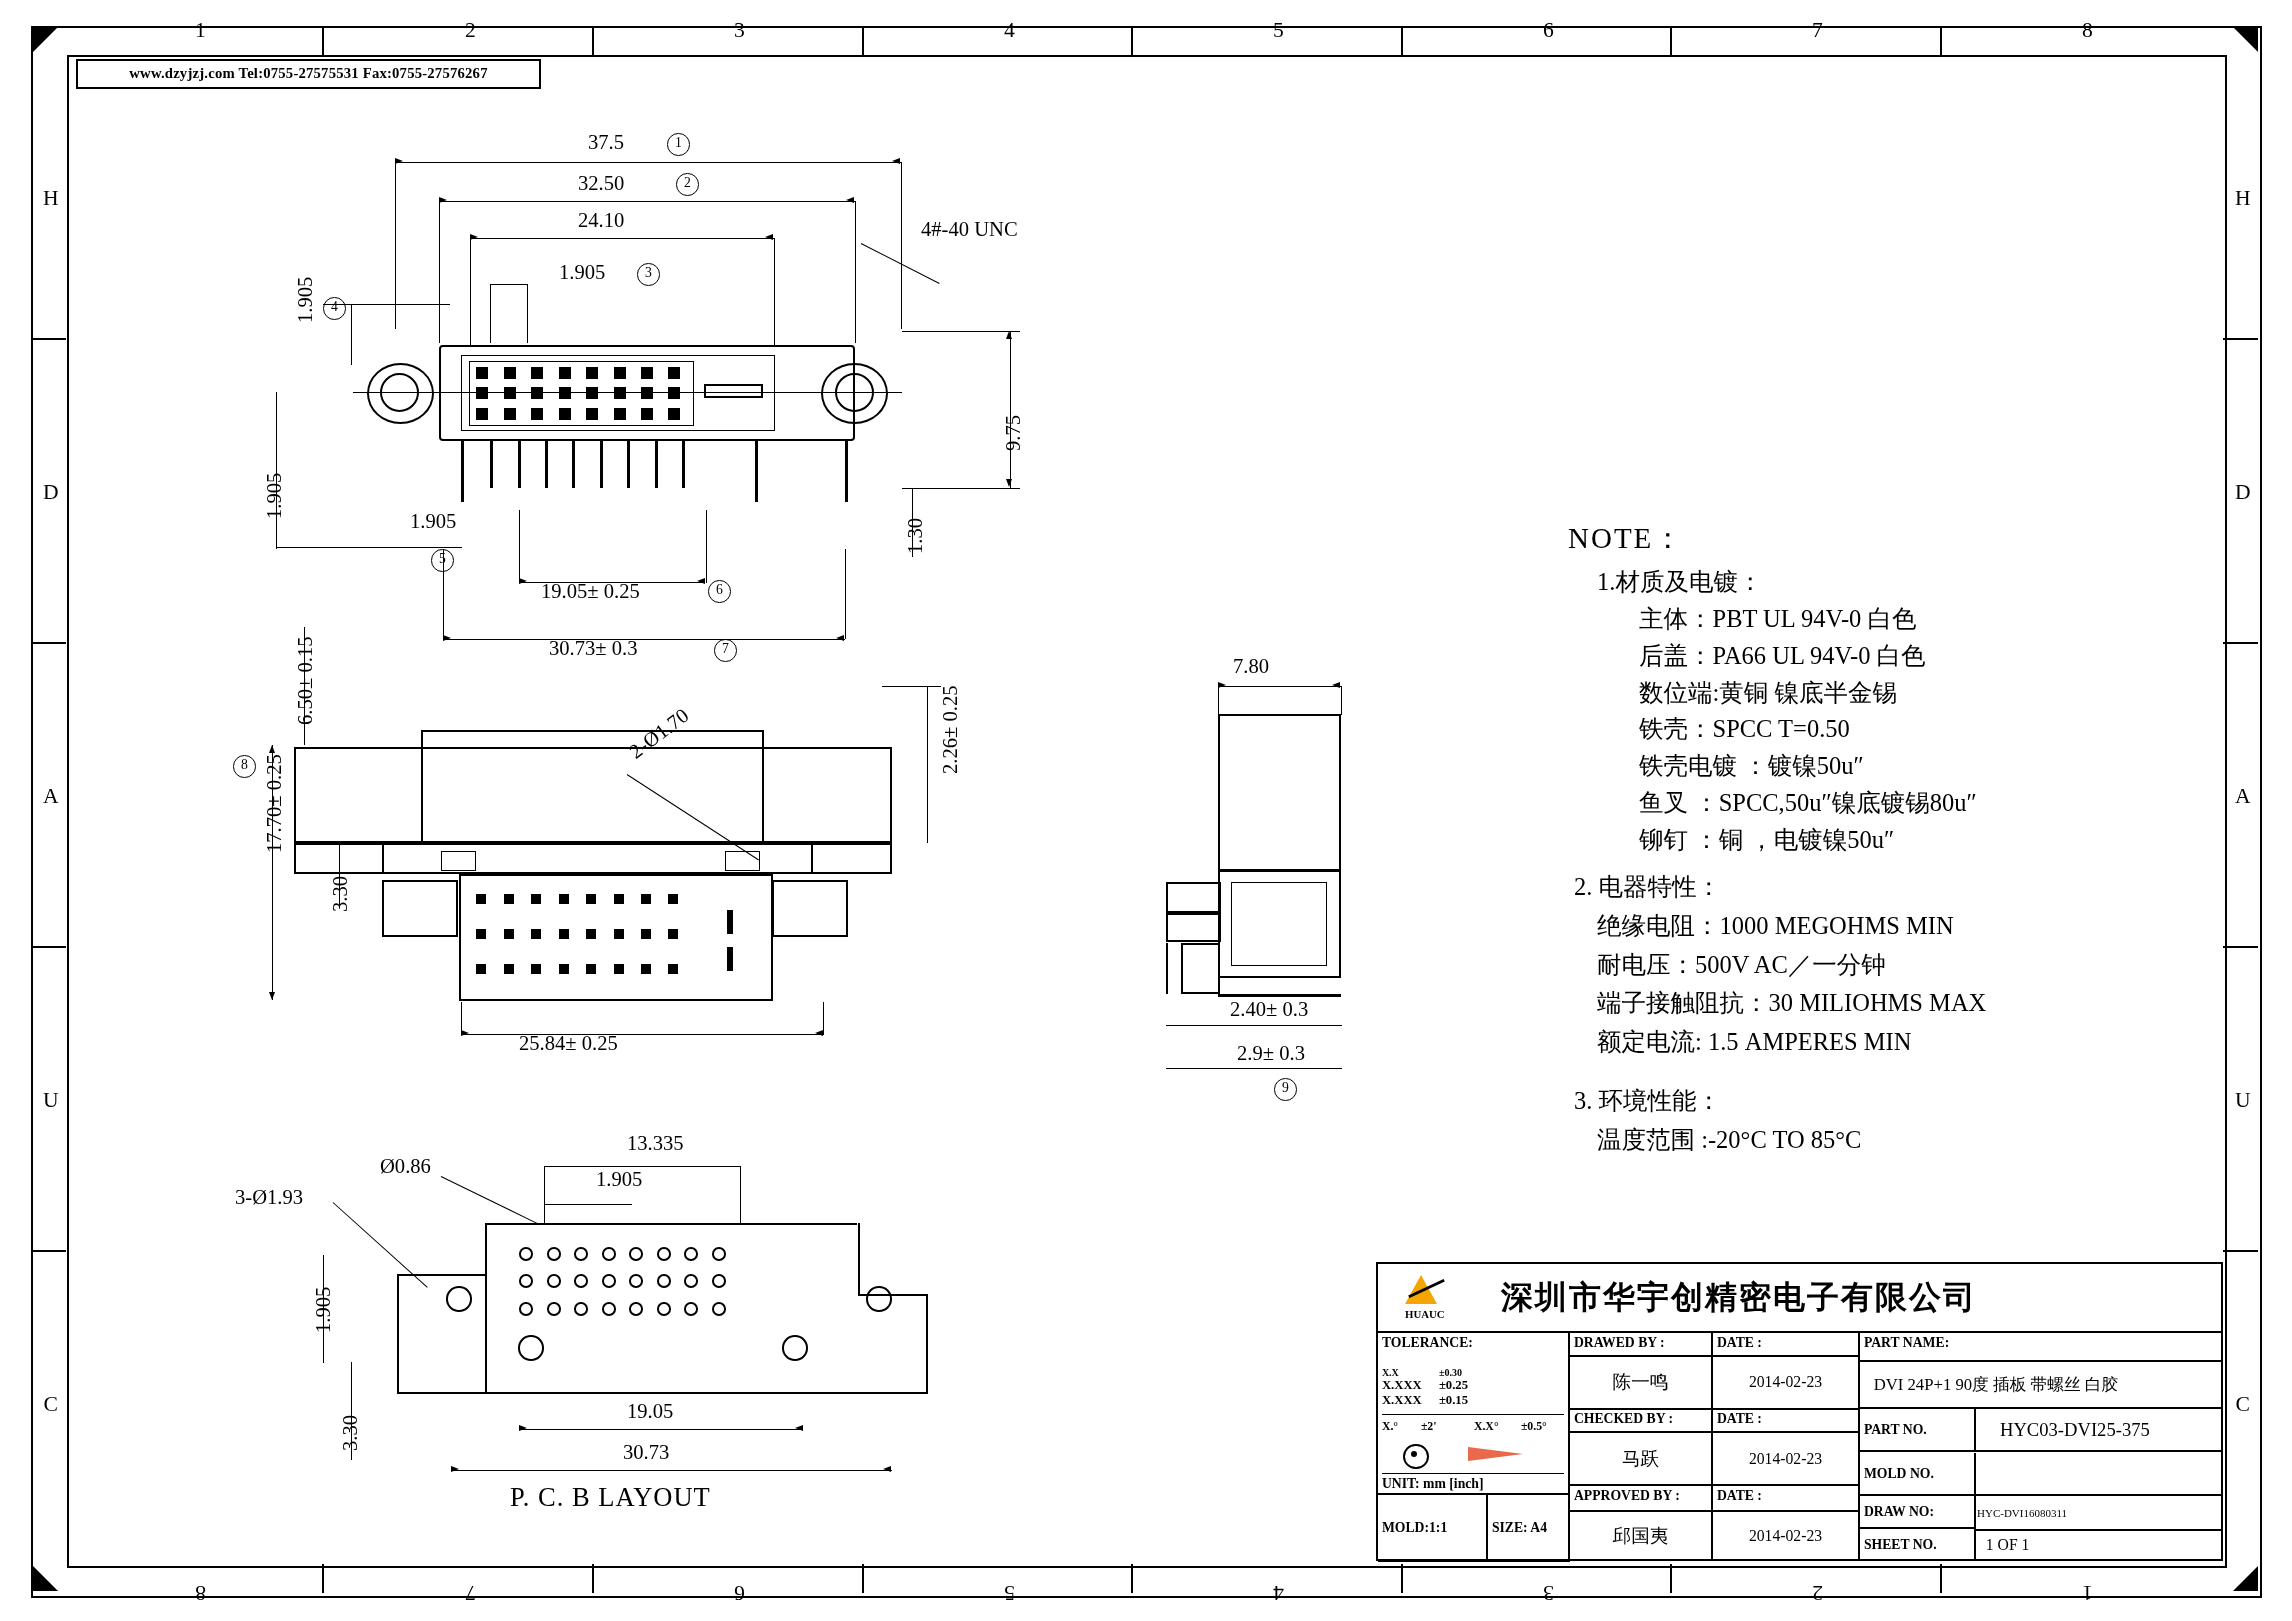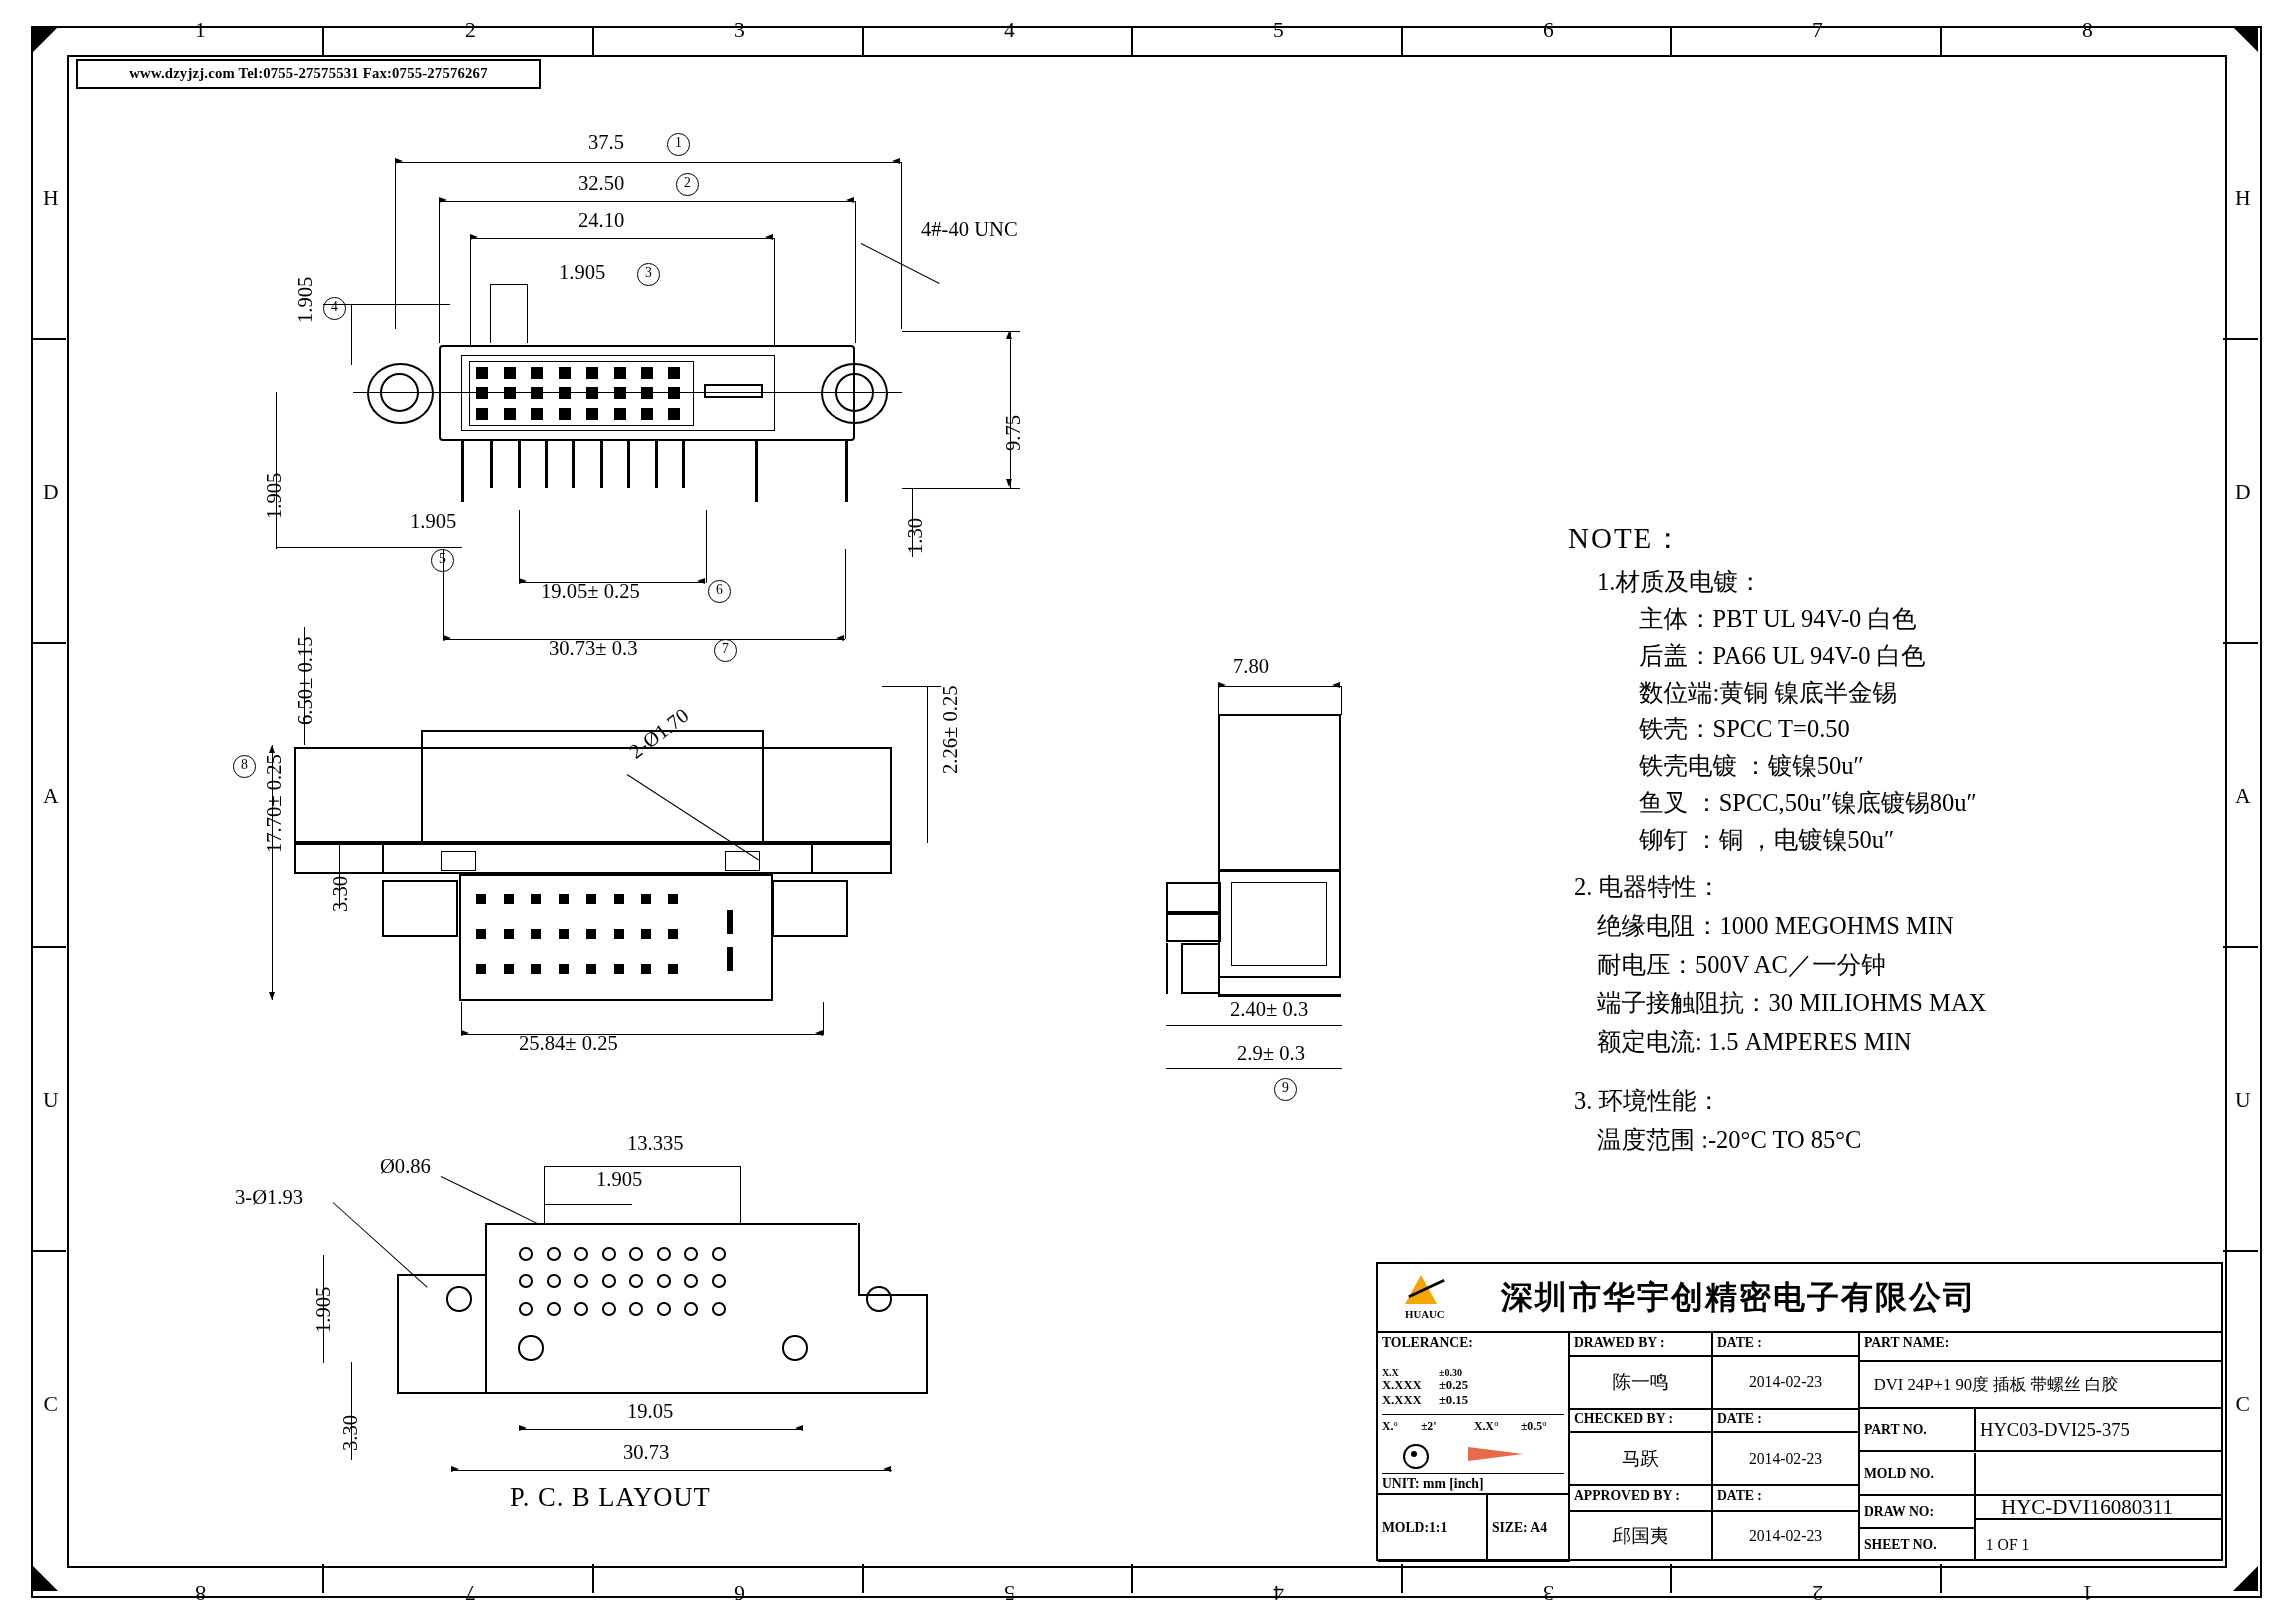--- a/index.html
+++ b/index.html
@@ -480,27 +480,27 @@
 
       <div class="tbcell" style="left:192px;top:153px;width:143px;height:25.5px;font-weight:bold;">APPROVED BY :</div>
       <div class="tbcell" style="left:335px;top:153px;width:147px;height:25.5px;font-weight:bold;">DATE :</div>
       <div class="tbcell tbval nb" style="left:192px;top:178px;width:143px;height:50px;display:flex;align-items:center;justify-content:center;">邱国夷</div>
       <div class="tbcell tbval nb" style="left:335px;top:178px;width:147px;height:50px;display:flex;align-items:center;justify-content:center;font-size:15.7px;">2014-02-23</div>
 
       <div class="tbcell nr" style="left:482px;top:0;width:361px;height:29px;font-weight:bold;">PART NAME:</div>
       <div class="tbcell nr" style="left:482px;top:29px;width:361px;height:47px;font-size:16.7px;display:flex;align-items:center;padding-left:13.7px;">DVI 24P+1 90度 插板 带螺丝 白胶</div>
 
       <div class="tbcell" style="left:482px;top:76px;width:116px;height:43px;font-weight:bold;display:flex;align-items:center;">PART NO.</div>
-      <div class="tbcell nr" style="left:598px;top:76px;width:245px;height:43px;font-size:18.6px;display:flex;align-items:center;padding-left:4px;">HYC03-DVI25-375</div>
+      <div class="tbcell nr" style="left:598px;top:76px;width:245px;height:43px;font-size:18.6px;display:flex;align-items:center;padding-left:24px;">HYC03-DVI25-375</div>
 
       <div class="tbcell" style="left:482px;top:120px;width:116px;height:43px;font-weight:bold;display:flex;align-items:center;">MOLD NO.</div>
       <div class="tbcell nr" style="left:598px;top:120px;width:245px;height:43px;font-size:18.6px;display:flex;align-items:center;padding-left:9.8px;"></div>
 
       <div class="tbcell" style="left:482px;top:163px;width:116px;height:33px;font-weight:bold;display:flex;align-items:center;">DRAW NO:</div>
-      <div class="tbcell nr" style="left:598px;top:163px;width:245px;height:24px;font-size:21px;display:flex;align-items:center;padding-left:25px;">HYC-DVI16080311</div>
+      <div class="tbcell nr" style="left:598px;top:163px;width:245px;height:35px;font-size:11px;display:flex;align-items:center;padding-left:1px;">HYC-DVI16080311</div>
 
       <div class="tbcell nb" style="left:482px;top:196px;width:116px;height:32px;font-weight:bold;display:flex;align-items:center;">SHEET NO.</div>
       <div class="tbcell nr nb" style="left:598px;top:196px;width:245px;height:32px;font-size:15.7px;display:flex;align-items:center;padding-left:9.8px;">1 OF 1</div>
     </div>
   </div>
 
 </div>
 
 
 </body></html>

